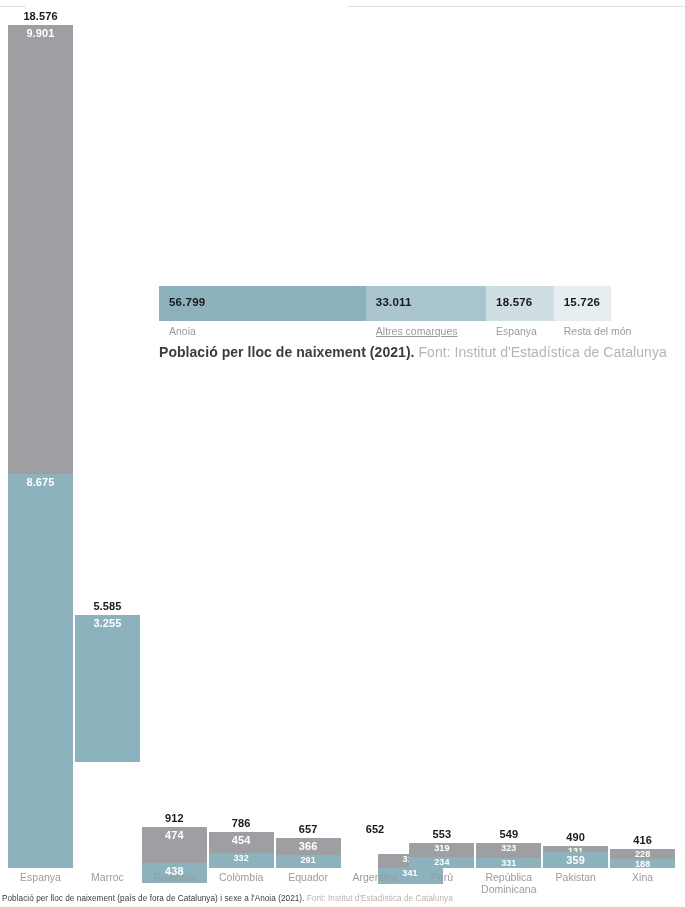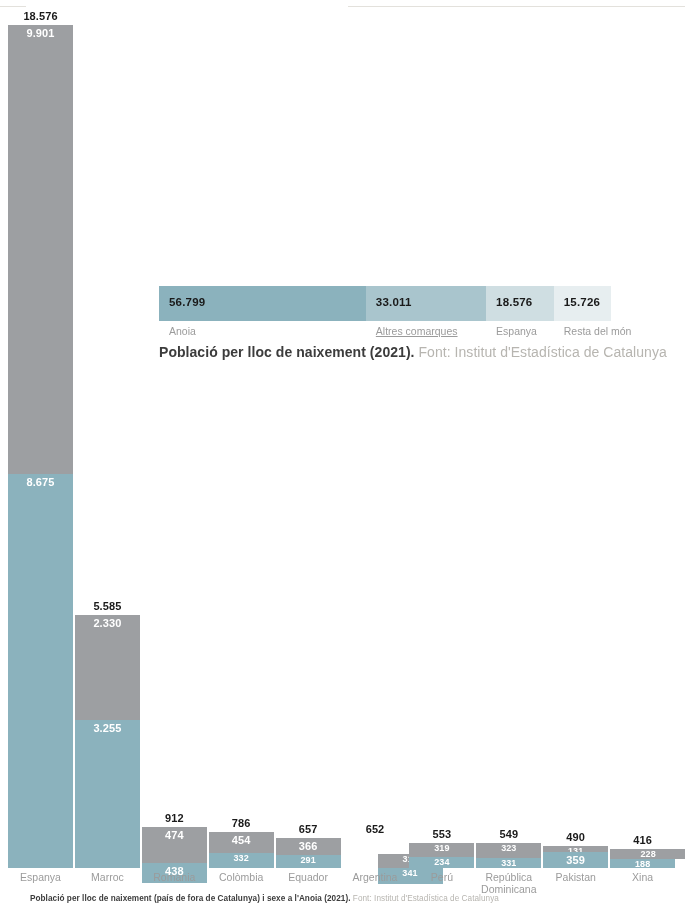--- a/index.html
+++ b/index.html
@@ -47,21 +47,21 @@
   }
   #stack-caption{
     position:absolute;left:159px;top:344px;width:520px;
     font-size:14px;color:#b7b5b0;letter-spacing:.05px;white-space:nowrap;
   }
   #stack-caption b{color:#3c3c3c;font-weight:bold;}
   #col-caption{
     position:absolute;left:2px;top:894px;width:660px;
     font-size:8.2px;color:#b7b5b0;letter-spacing:.05px;white-space:nowrap;
   }
-  #col-caption b{color:#3c3c3c;font-weight:bold;margin-left:28px;}
+  #col-caption b{color:#3c3c3c;font-weight:normal;}
 </style>
 </head>
 <body>
 
 <div class="top-rule"></div>
 <div class="top-rule2"></div>
 
 <div id="col-chart">
     <div class="col-group" style="left: 8px;">
       <div class="col-total" style="bottom: 846px;">18.576</div>
@@ -71,23 +71,20 @@
         </div>
         <div class="seg seg-f" style="height: 393.681px; background: rgb(139, 178, 189);">
           <span class="seg-val">8.675</span>
         </div>
       </div>
       <div class="col-label" style="top: 100%; margin-top: 4px;">Espanya</div>
     </div>
     <div class="col-group" style="left: 74.9px;">
       <div class="col-total" style="bottom: 256.454px;">5.585</div>
       <div class="col-stack" style="height: 253.454px;">
-        <div class="seg seg-m" style="height: 105.738px; background: rgb(157, 159, 162);">
-          <span class="seg-val">2.330</span>
-        </div>
         <div class="seg seg-f" style="height: 147.716px; background: rgb(139, 178, 189);">
           <span class="seg-val">3.255</span>
         </div>
       </div>
       <div class="col-label" style="top: 100%; margin-top: 4px;">Marroc</div>
     </div>
     <div class="col-group" style="left: 141.8px;">
       <div class="col-total" style="bottom: 44.3876px;">912</div>
       <div class="col-stack" style="height: 41.3876px;">
         <div class="seg seg-m" style="height: 36px; background: rgb(157, 159, 162);">
@@ -167,21 +164,21 @@
         </div>
         <div class="seg seg-f" style="height: 16.2918px; background: rgb(139, 178, 189);">
           <span class="seg-val">359</span>
         </div>
       </div>
       <div class="col-label" style="top: 100%; margin-top: 4px;">Pakistan</div>
     </div>
     <div class="col-group" style="left: 610.1px;">
       <div class="col-total" style="bottom: 21.8786px;">416</div>
       <div class="col-stack" style="height: 18.8786px;">
-        <div class="seg seg-m" style="height: 10.3469px; background: rgb(157, 159, 162); padding-left: 11px;">
+        <div class="seg seg-m" style="height: 10.3469px; background: rgb(157, 159, 162);">
           <span class="seg-val tiny">228</span>
         </div>
         <div class="seg seg-f" style="height: 8.53165px; background: rgb(139, 178, 189);">
           <span class="seg-val tiny">188</span>
         </div>
       </div>
       <div class="col-label" style="top: 100%; margin-top: 4px;">Xina</div>
     </div>
   </div>
 

